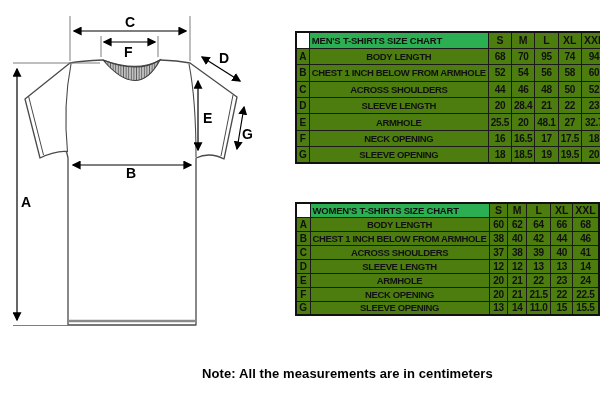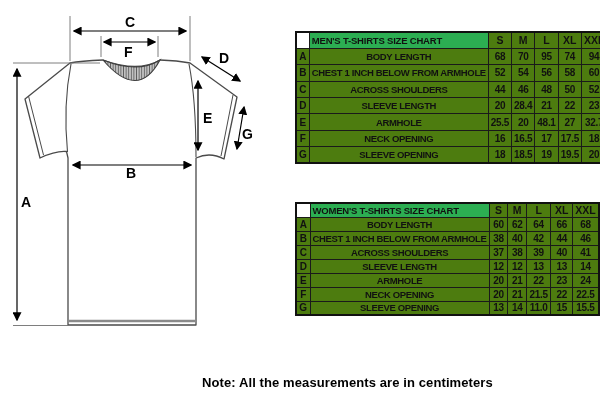--- a/index.html
+++ b/index.html
@@ -28,21 +28,21 @@
   td.val{text-align:center;font-size:10px;letter-spacing:-0.3px;}
   .t0 tr{height:16.4px;}
   .t1 tr{height:14px;}
   .t0{left:271px;top:31px;}
   .t1{left:271px;top:202px;}
   
   .diagram{position:absolute;left:0;top:0;}
   .dim-label{font-family:"Liberation Sans",sans-serif;font-size:14px;font-weight:bold;fill:#000;}
   
   .note{
-    position:absolute;left:202px;top:375px;font-size:13px;font-weight:bold;color:#000;
+    position:absolute;left:202px;top:366px;font-size:13px;font-weight:bold;color:#000;
     letter-spacing:0.1px;
   }
 </style>
 </head>
 <body>
 
 <div class="stage">
 
   <svg class="diagram" width="270" height="360" viewBox="0 0 270 360" xmlns="http://www.w3.org/2000/svg">
     <defs>

